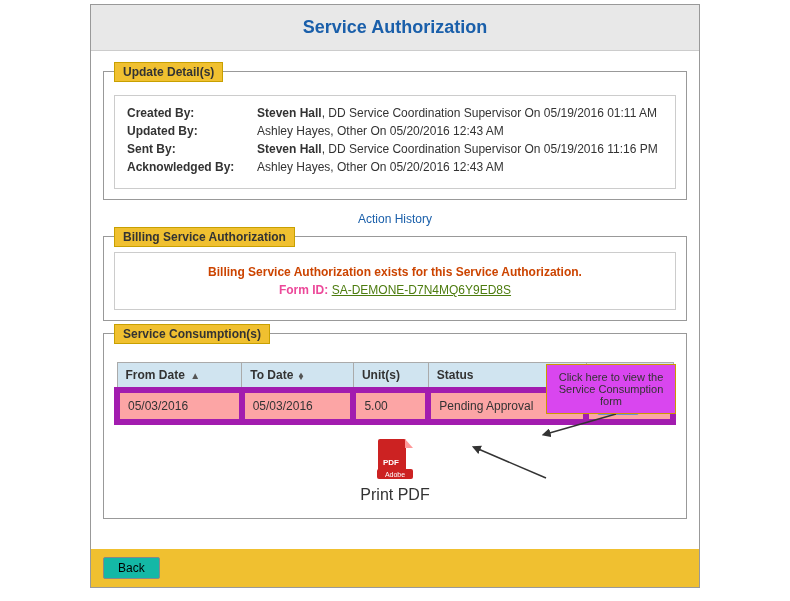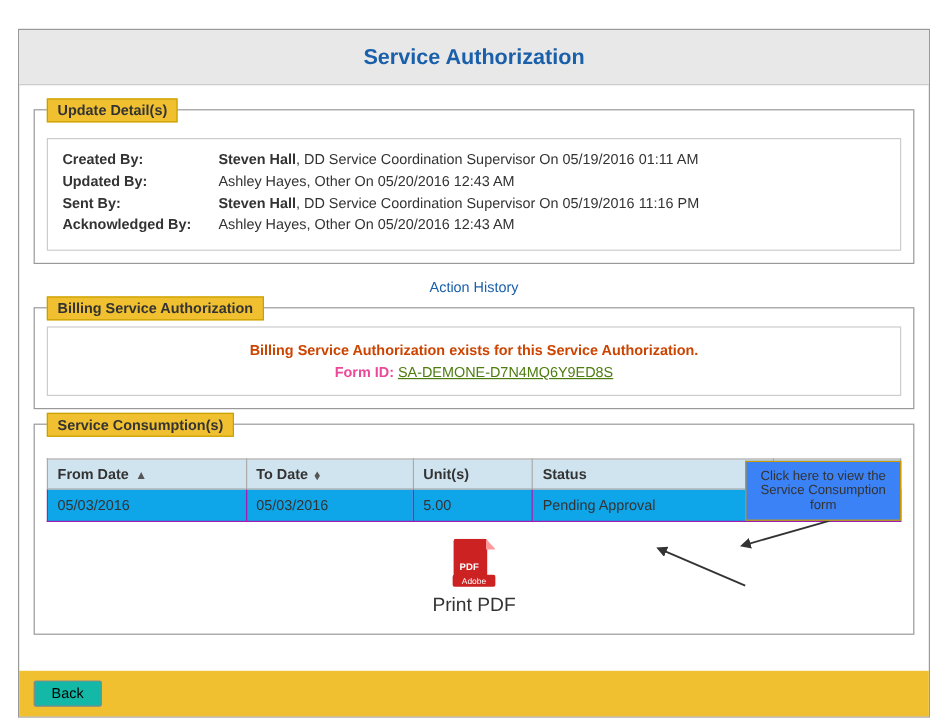--- a/index.html
+++ b/index.html
@@ -5,22 +5,22 @@
     * { box-sizing: border-box; margin: 0; padding: 0; }
     body {
       font-family: Arial, sans-serif;
       font-size: 12px;
       background: #fff;
       width: 790px;
       min-height: 601px;
       color: #333;
     }
     .outer-wrapper {
-      width: 760px;
-      margin: 24px auto;
+      width: 610px;
+      margin: 4px auto;
       border: 1px solid #999;
       background: #fff;
     }
     .page-title-bar {
       background: #e8e8e8;
       text-align: center;
       padding: 12px;
       border-bottom: 1px solid #ccc;
     }
     .page-title {
@@ -114,24 +114,24 @@
     }
     .consumption-table th {
       background: #d0e4f0;
       border: 1px solid #aaa;
       padding: 5px 8px;
       text-align: left;
       font-size: 12px;
       color: #333;
     }
     .consumption-table td {
-      border: 1px solid #a21caf;
+      border: 6px solid #a21caf;
       padding: 4px 8px;
       text-align: left;
-      background: #0ea5e9;
+      background: #fca5a5;
       font-size: 12px;
     }
     .sort-arrow {
       font-size: 10px;
       color: #555;
       margin-left: 2px;
     }
     .view-btn {
       background: #e8f0ff;
       border: 1px solid #7090d0;
@@ -147,21 +147,21 @@
       padding: 4px;
     }
     .pdf-label {
       font-size: 16px;
       color: #333;
       display: block;
       margin-top: 2px;
     }
     
     .callout-box {
-      background: #3b82f6;
+      background: #d946ef;
       border: 1px solid #cc9900;
       padding: 6px 8px;
       font-size: 11px;
       color: #333;
       position: absolute;
       z-index: 10;
     }
     .bottom-bar {
       background: #f0c030;
       padding: 8px 12px;

